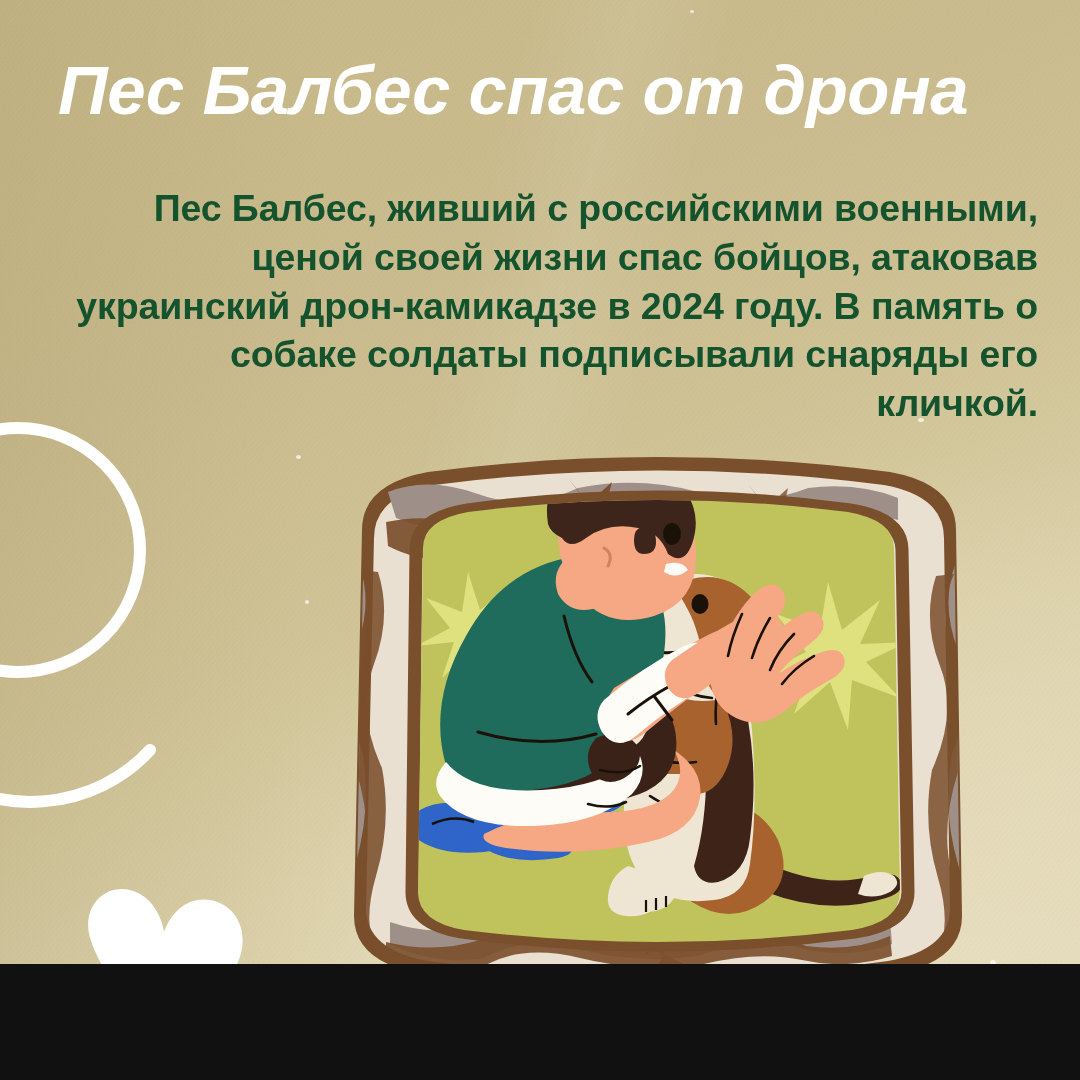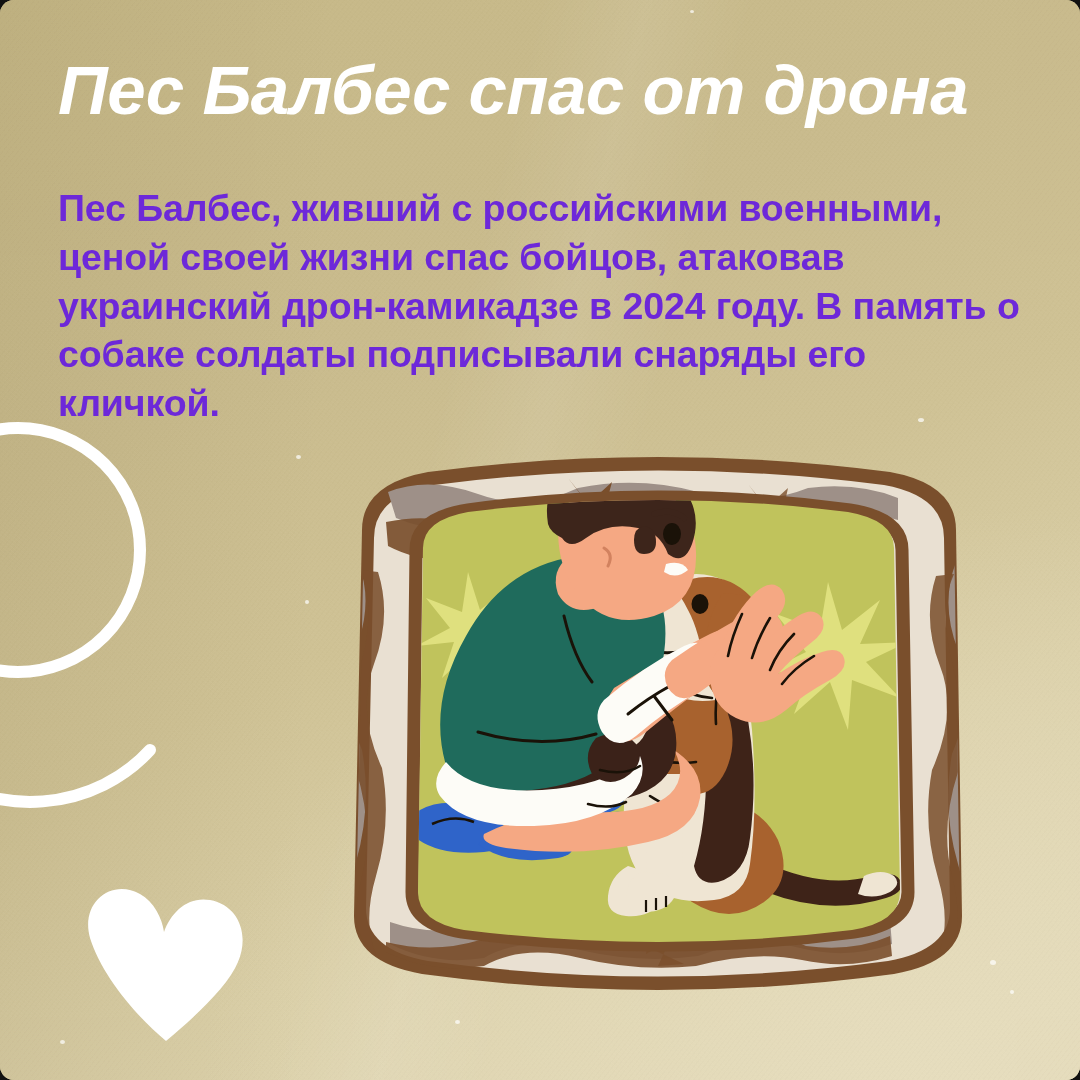--- a/index.html
+++ b/index.html
@@ -3,25 +3,24 @@
 <meta charset="utf-8">
 <style>
   html, body {
     margin: 0;
     padding: 0;
     background: #111;
   }
   #poster {
     position: relative;
     width: 1080px;
-    height: 1080px;
+    height: 964px;
     overflow: hidden;
     font-family: "Liberation Sans", "DejaVu Sans", sans-serif;
     background: #c8ba8c;
-    border-radius: 14px;
   }
 
   
   .bg-base {
     position: absolute;
     inset: 0;
     background:
       radial-gradient(120% 95% at 88% 102%, #e6ddbe 0%, rgba(230,221,190,0) 58%),
       linear-gradient(157deg, #c6b887 0%, #c9bb8d 32%, #cfc295 52%, #d9cea6 72%, #e2d9b7 100%);
   }
@@ -59,22 +58,23 @@
     white-space: nowrap;
   }
   .body-copy {
     position: absolute;
     left: 58px;
     top: 184px;
     width: 980px;
     font-size: 37.5px;
     line-height: 1.30;
     font-weight: 700;
-    color: #6d28d9;
+    color: #14532d;
     letter-spacing: -0.1px;
+    text-align: right;
   }
 
   
   .doodle-svg { position: absolute; left: -150px; top: 420px; width: 440px; height: 420px; }
   .heart-svg  { position: absolute; left: 78px;  top: 880px; width: 170px; height: 165px; }
 
   
   .frame-wrap {
     position: absolute;
     left: 328px;

